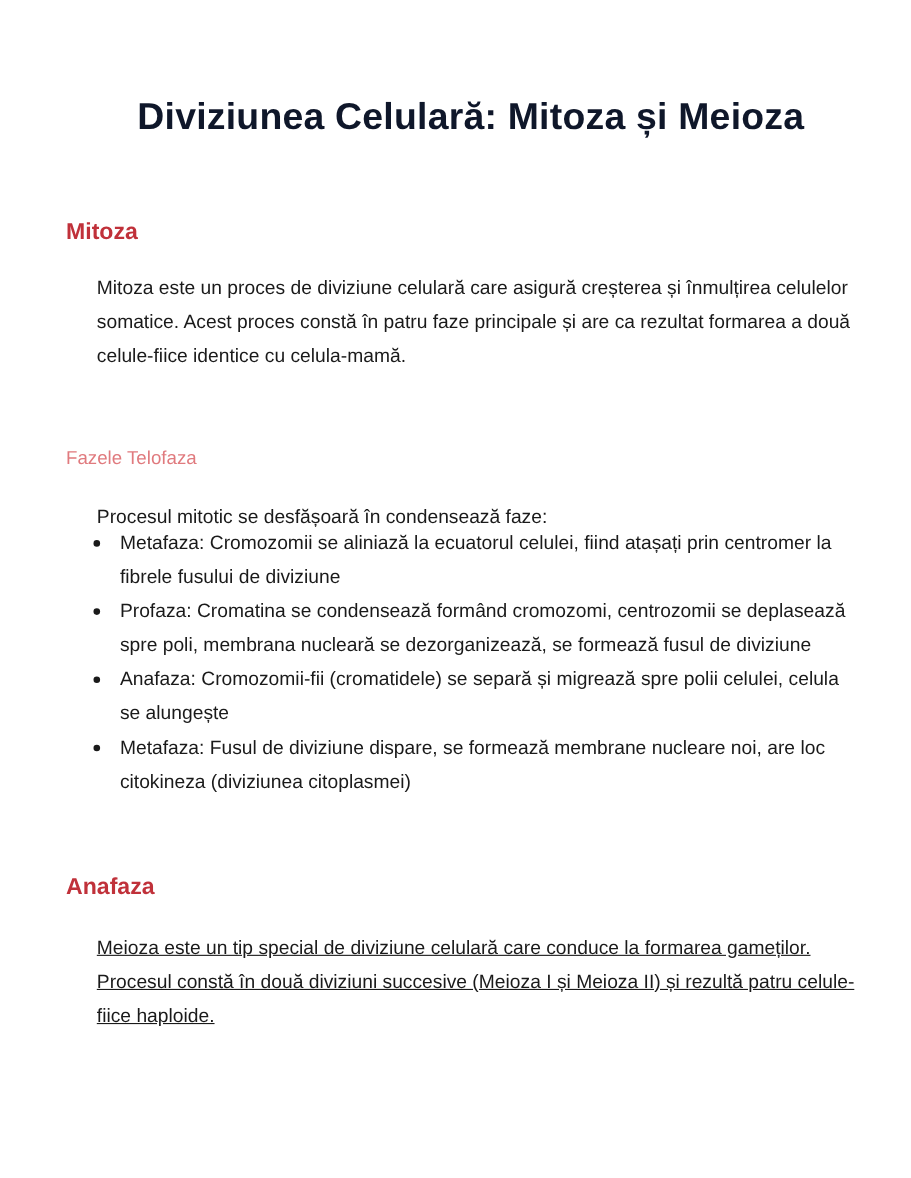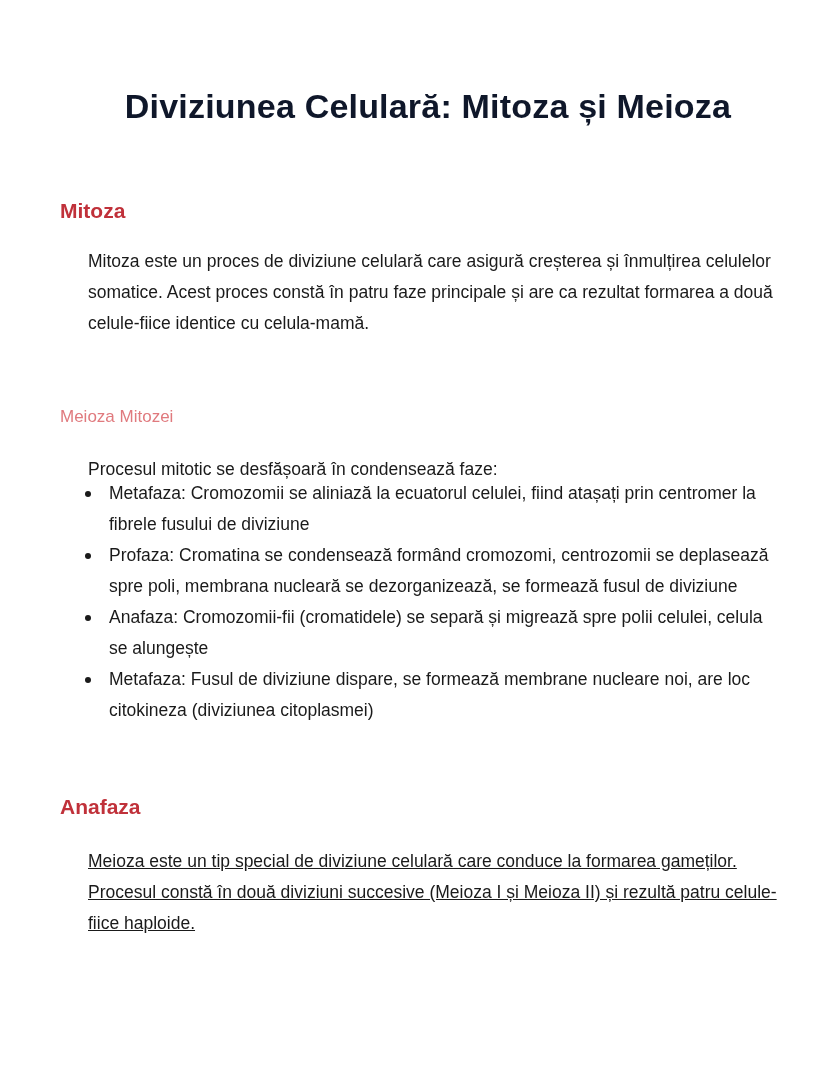--- a/index.html
+++ b/index.html
@@ -91,21 +91,21 @@
 <body>
 
 <div class="page">
 
   <h1 class="title">Diviziunea Celulară: Mitoza și Meioza</h1>
 
   <h2 class="h2" style="top:197px;">Mitoza</h2>
 
   <p class="p" style="top:234px;">Mitoza este un proces de diviziune celulară care asigură creșterea și înmulțirea celulelor somatice. Acest proces constă în patru faze principale și are ca rezultat formarea a două celule-fiice identice cu celula-mamă.</p>
 
-  <h3 class="h3" style="top:405px;">Meioza Mitozei</h3>
+  <h3 class="h3" style="top:405px;">Fazele Telofaza</h3>
 
   <p class="p" style="top:442px;">Procesul mitotic se desfășoară în condensează faze:</p>
 
   <ul class="bullets">
     <li>
       <span class="dot"></span>
       <span>Metafaza: Cromozomii se aliniază la ecuatorul celulei, fiind atașați prin centromer la fibrele fusului de diviziune</span>
     </li>
     <li>
       <span class="dot"></span>

